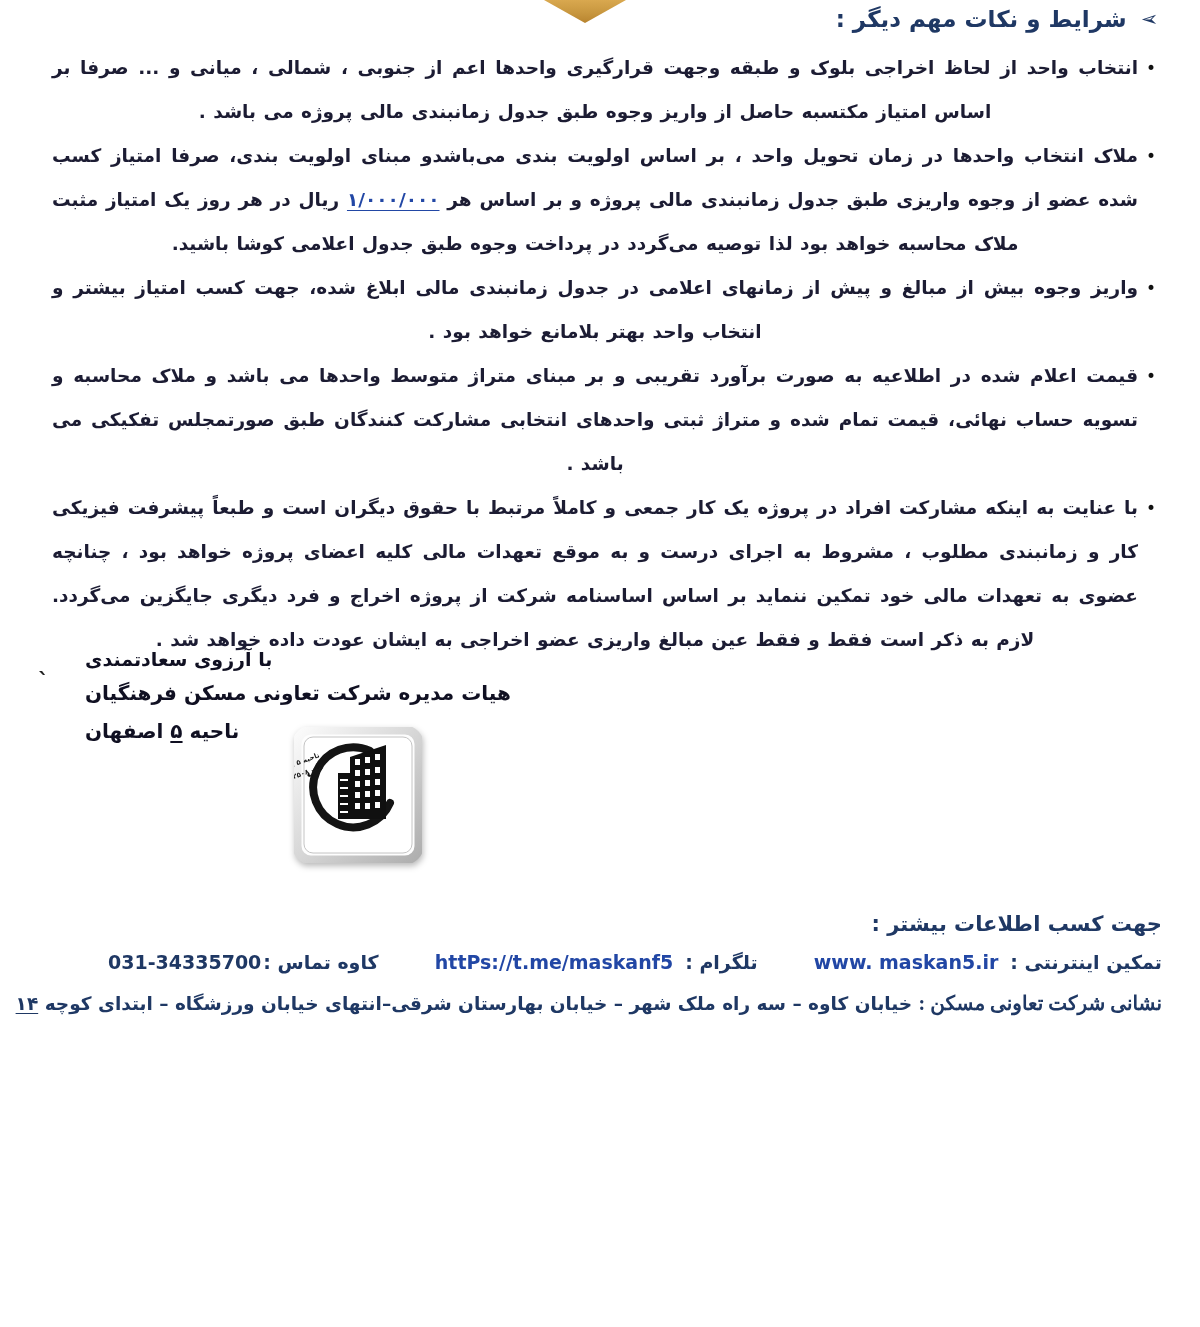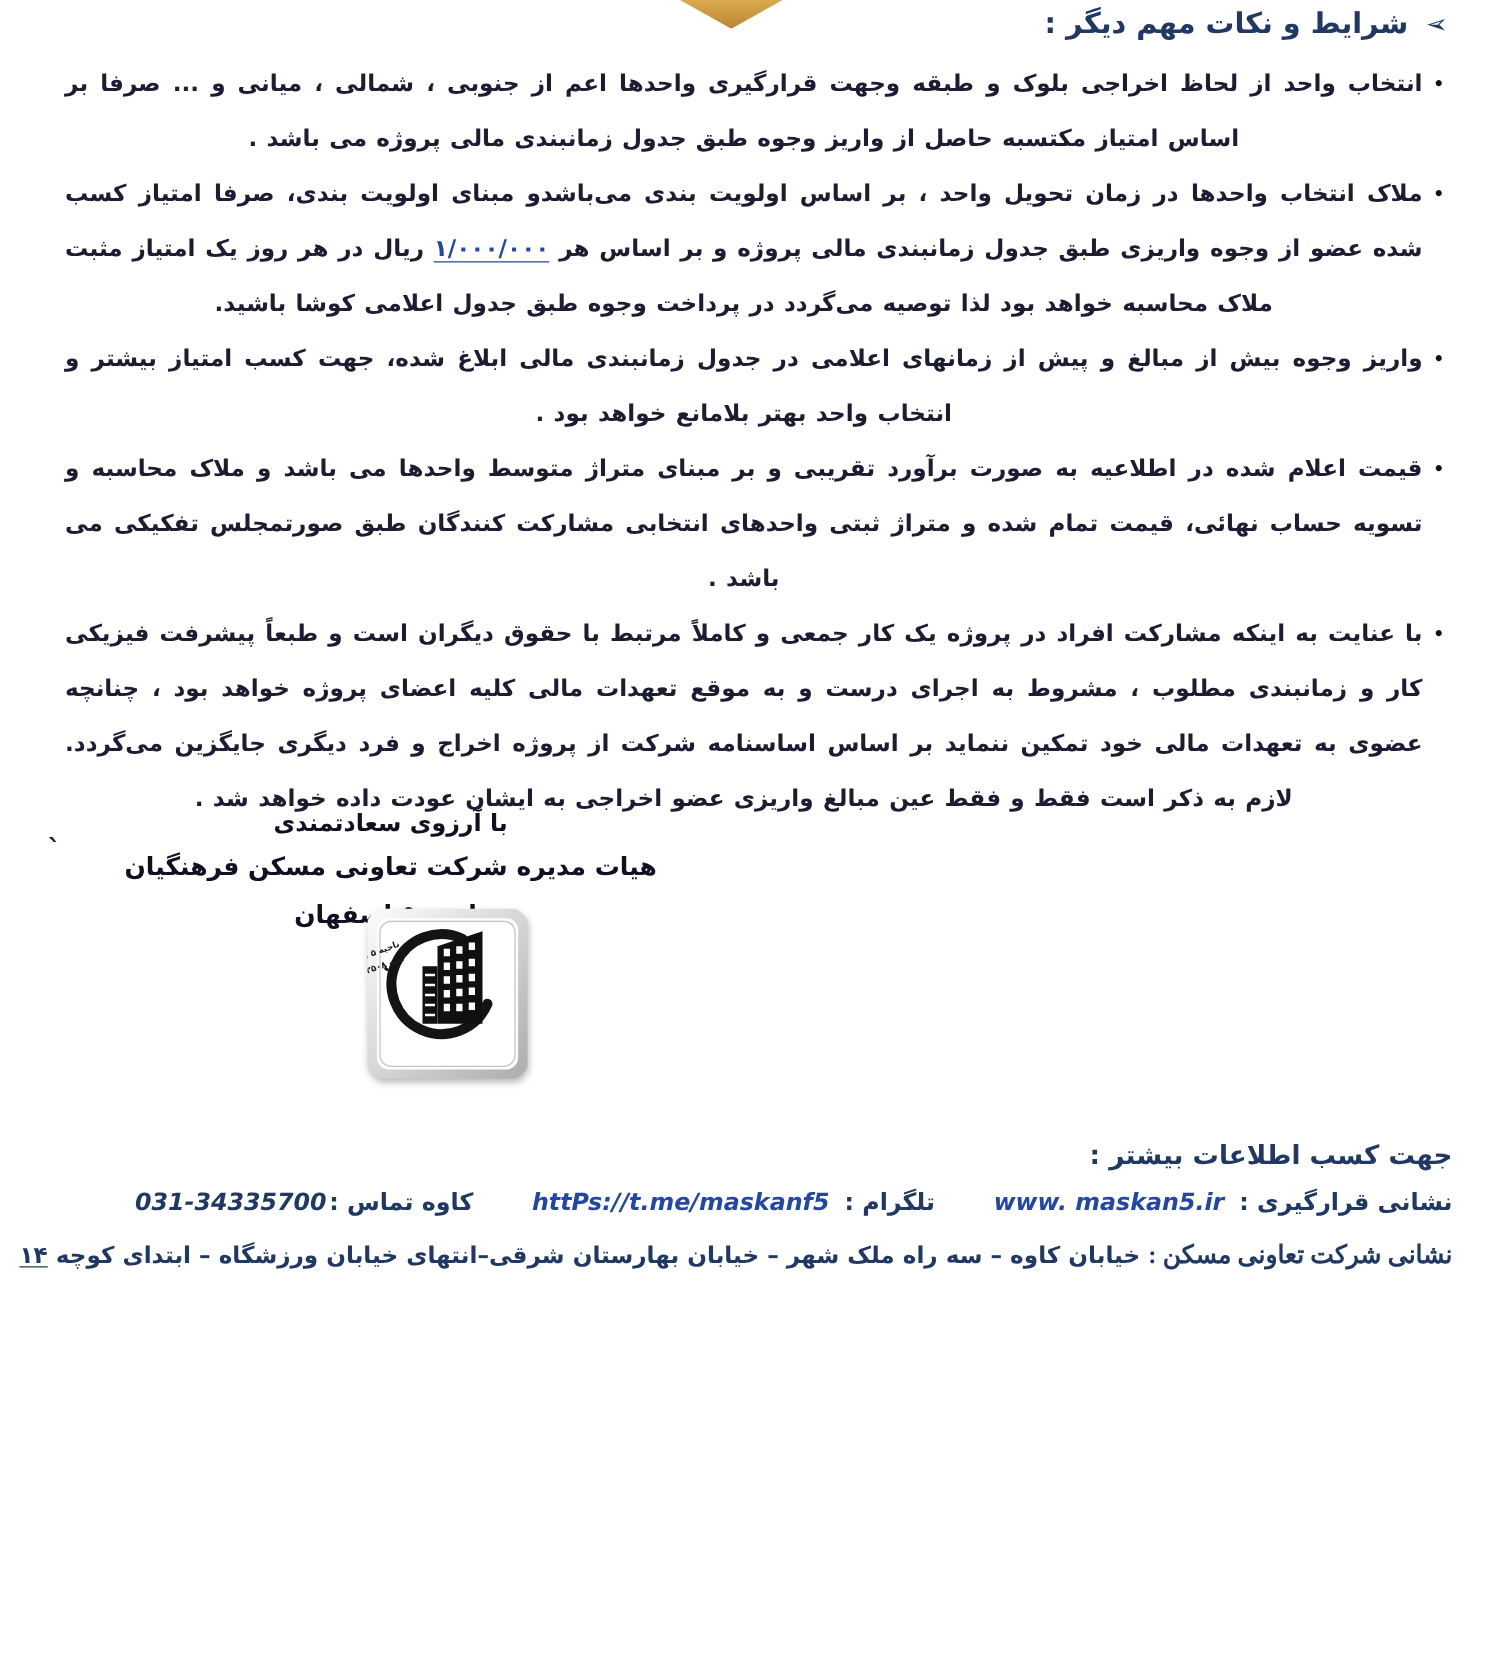--- a/index.html
+++ b/index.html
@@ -35,21 +35,21 @@
     width:26px;flex:0 0 26px;color:#111;font-size:17px;line-height:44px;text-align:center;
   }
   .bullet-text{
     flex:1;margin:0;color:var(--ink);font-weight:700;font-size:18.5px;line-height:44px;
     text-align:justify;text-align-last:center;word-spacing:1px;
   }
   .amount{color:var(--link);text-decoration:underline;text-underline-offset:4px;}
   .u{text-decoration:underline;text-underline-offset:3px;}
   
   .signature{
-    position:absolute;top:644px;left:85px;width:455px;text-align:center;color:#101022;
+    position:absolute;top:644px;left:85px;width:455px;text-align:left;color:#101022;
   }
   .signature .wish{font-size:19px;font-weight:700;line-height:30px;}
   .signature .board{font-size:20px;font-weight:700;line-height:38px;}
   .stray-mark{
     position:absolute;top:668px;left:38px;color:#222;font-size:22px;font-weight:700;
   }
   
   .logo-wrap{
     position:absolute;top:727px;left:294px;width:128px;height:136px;
     filter:drop-shadow(1px 3px 3px rgba(0,0,0,0.28));
@@ -57,21 +57,21 @@
   
   .info-heading{
     position:absolute;top:912px;right:38px;color:var(--navy);font-weight:700;font-size:21px;margin-left:18px;
   }
   .contact-row{
     position:absolute;top:951px;right:38px;left:108px;
     display:flex;justify-content:space-between;align-items:baseline;
     font-size:19px;font-weight:700;color:var(--navy);
   }
   .contact-item{display:flex;gap:12px;align-items:baseline;white-space:nowrap;}
-  .contact-item .value{color:var(--link);font-style:italic;}
+  .contact-item .value{color:var(--link);}
   .contact-item .value.navy{color:var(--navy);}
   .contact-item.phone{gap:2px;}
   .address-line{
     position:absolute;top:991px;right:38px;left:55px;text-align:right;
     color:var(--navy);font-weight:700;font-size:18.5px;white-space:nowrap;
   }
   .address-line .addr-label{font-size:20px;letter-spacing:-0.3px;font-family:Liberation Serif, serif;}
 </style>
 </head>
 <body>
@@ -170,21 +170,21 @@
     <text font-size="12" font-weight="700" fill="#101010">
       <textPath href="#arcText" startOffset="4%">تعاونی مسکن فرهنگیان</textPath>
     </text>
   </svg>
 </div>
 
 <div class="info-heading">جهت کسب اطلاعات بیشتر :</div>
 
 <div class="contact-row">
   <div class="contact-item">
-    <span class="label">نشانی قرارگیری :</span>
+    <span class="label">تمکین اینترنتی :</span>
     <span class="value">www. maskan5.ir</span>
   </div>
   <div class="contact-item">
     <span class="label">تلگرام :</span>
     <span class="value">httPs://t.me/maskanf5</span>
   </div>
   <div class="contact-item phone">
     <span class="label">کاوه تماس :</span>
     <span class="value navy">031-34335700</span>
   </div>

